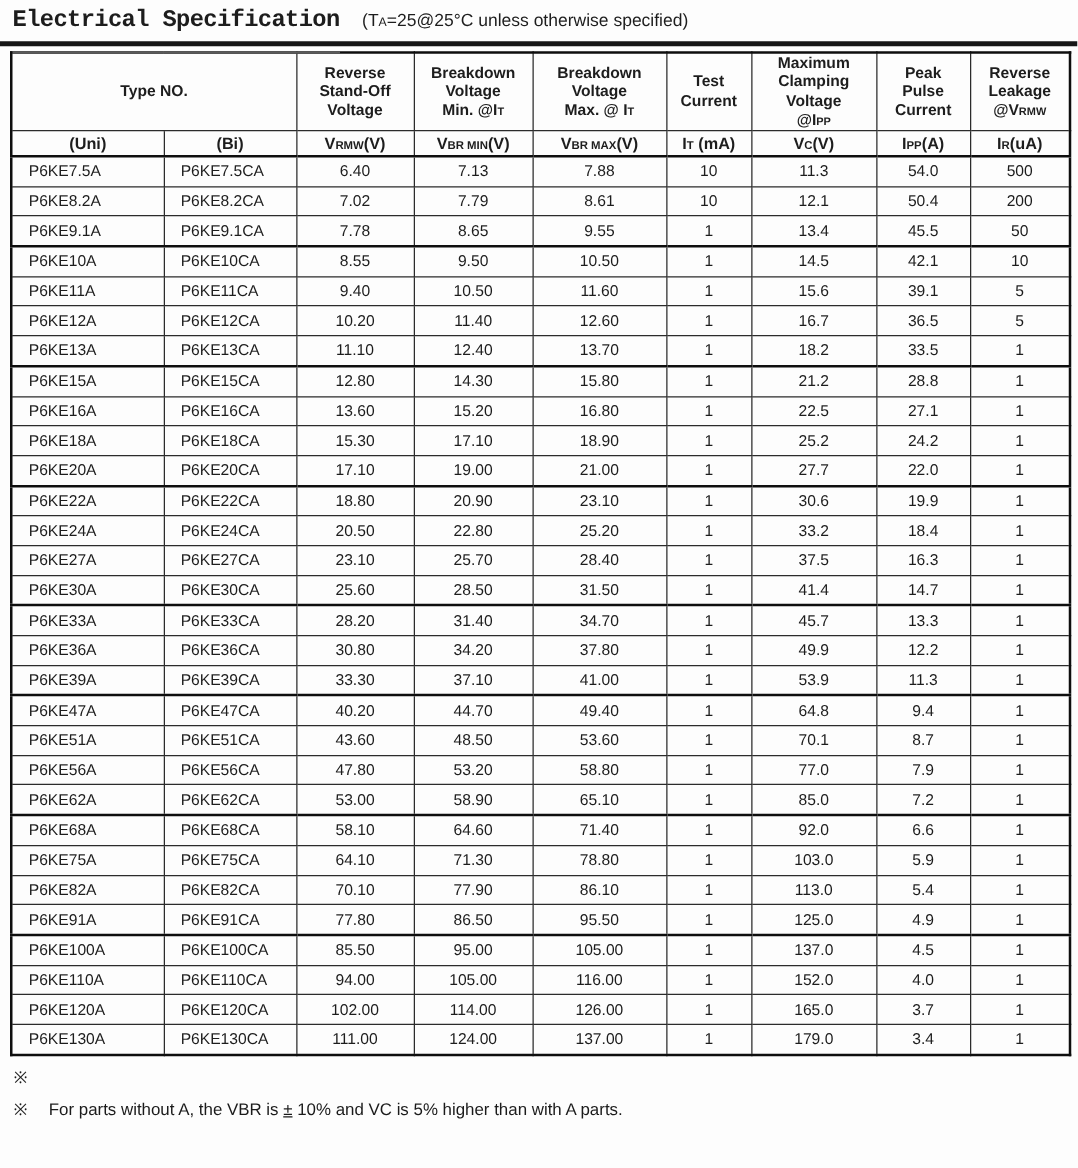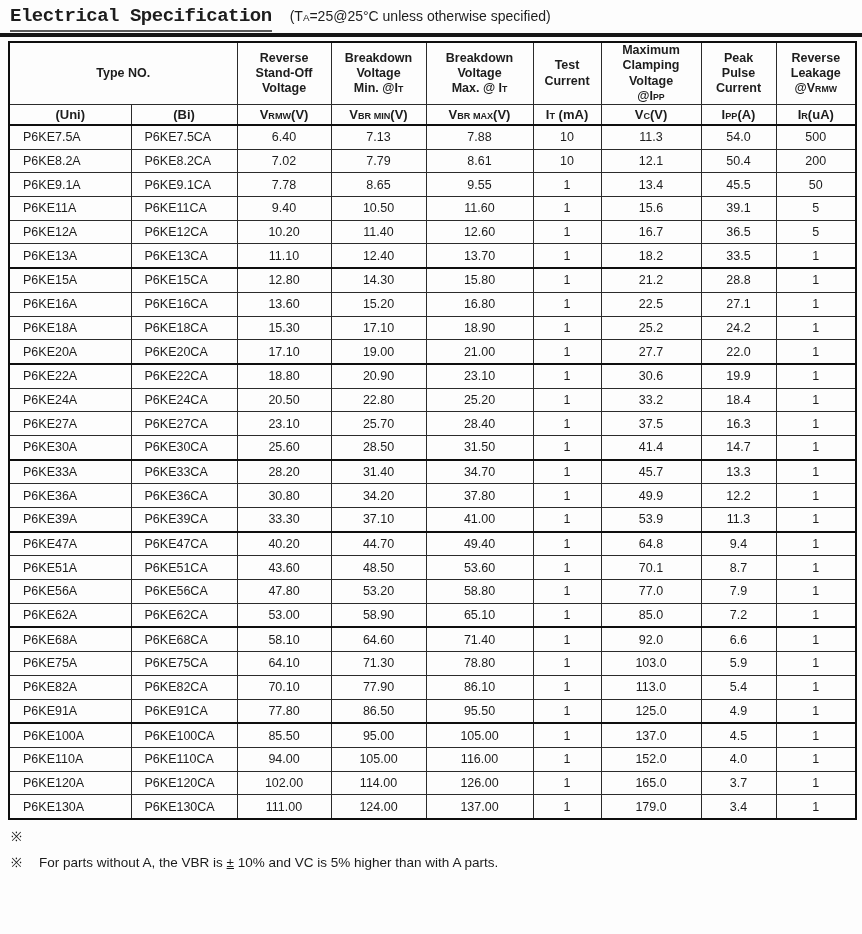--- a/index.html
+++ b/index.html
@@ -10,21 +10,21 @@
     font-family:"Liberation Sans", sans-serif;
     -webkit-font-smoothing:antialiased;
   }
   .page { padding:5px 7px 0 8px; }
 
   
   .title-row { padding-left:2px; height:25px; display:flex; align-items:baseline; }
   .title-main {
     font-family:"Liberation Mono","DejaVu Sans Mono",monospace;
     font-weight:bold; font-size:19px; letter-spacing:-0.5px;
-    border-bottom:2px solid #5a5a5a; padding-bottom:3px;
+    border-bottom:2px solid #5a5a5a; padding-bottom:14px;
     white-space:nowrap;
   }
   .title-cond { font-size:14px; margin-left:18px; white-space:nowrap; }
   .title-rule { height:4px; background:#161616; margin-top:3px; margin-left:-8px; margin-right:-7px; }
 
   
   table.spec {
     border-collapse:collapse; table-layout:fixed;
     width:847px; margin-top:4px;
     border:2px solid #0e0e0e;
@@ -141,20 +141,31 @@
           <td class="type-cell">P6KE9.1A</td>
           <td class="type-cell">P6KE9.1CA</td>
           <td>7.78</td>
           <td>8.65</td>
           <td>9.55</td>
           <td>1</td>
           <td>13.4</td>
           <td>45.5</td>
           <td>50</td>
         </tr>
+        <tr class="group-start">
+          <td class="type-cell">P6KE10A</td>
+          <td class="type-cell">P6KE10CA</td>
+          <td>8.55</td>
+          <td>9.50</td>
+          <td>10.50</td>
+          <td>1</td>
+          <td>14.5</td>
+          <td>42.1</td>
+          <td>10</td>
+        </tr>
         <tr>
           <td class="type-cell">P6KE11A</td>
           <td class="type-cell">P6KE11CA</td>
           <td>9.40</td>
           <td>10.50</td>
           <td>11.60</td>
           <td>1</td>
           <td>15.6</td>
           <td>39.1</td>
           <td>5</td>

